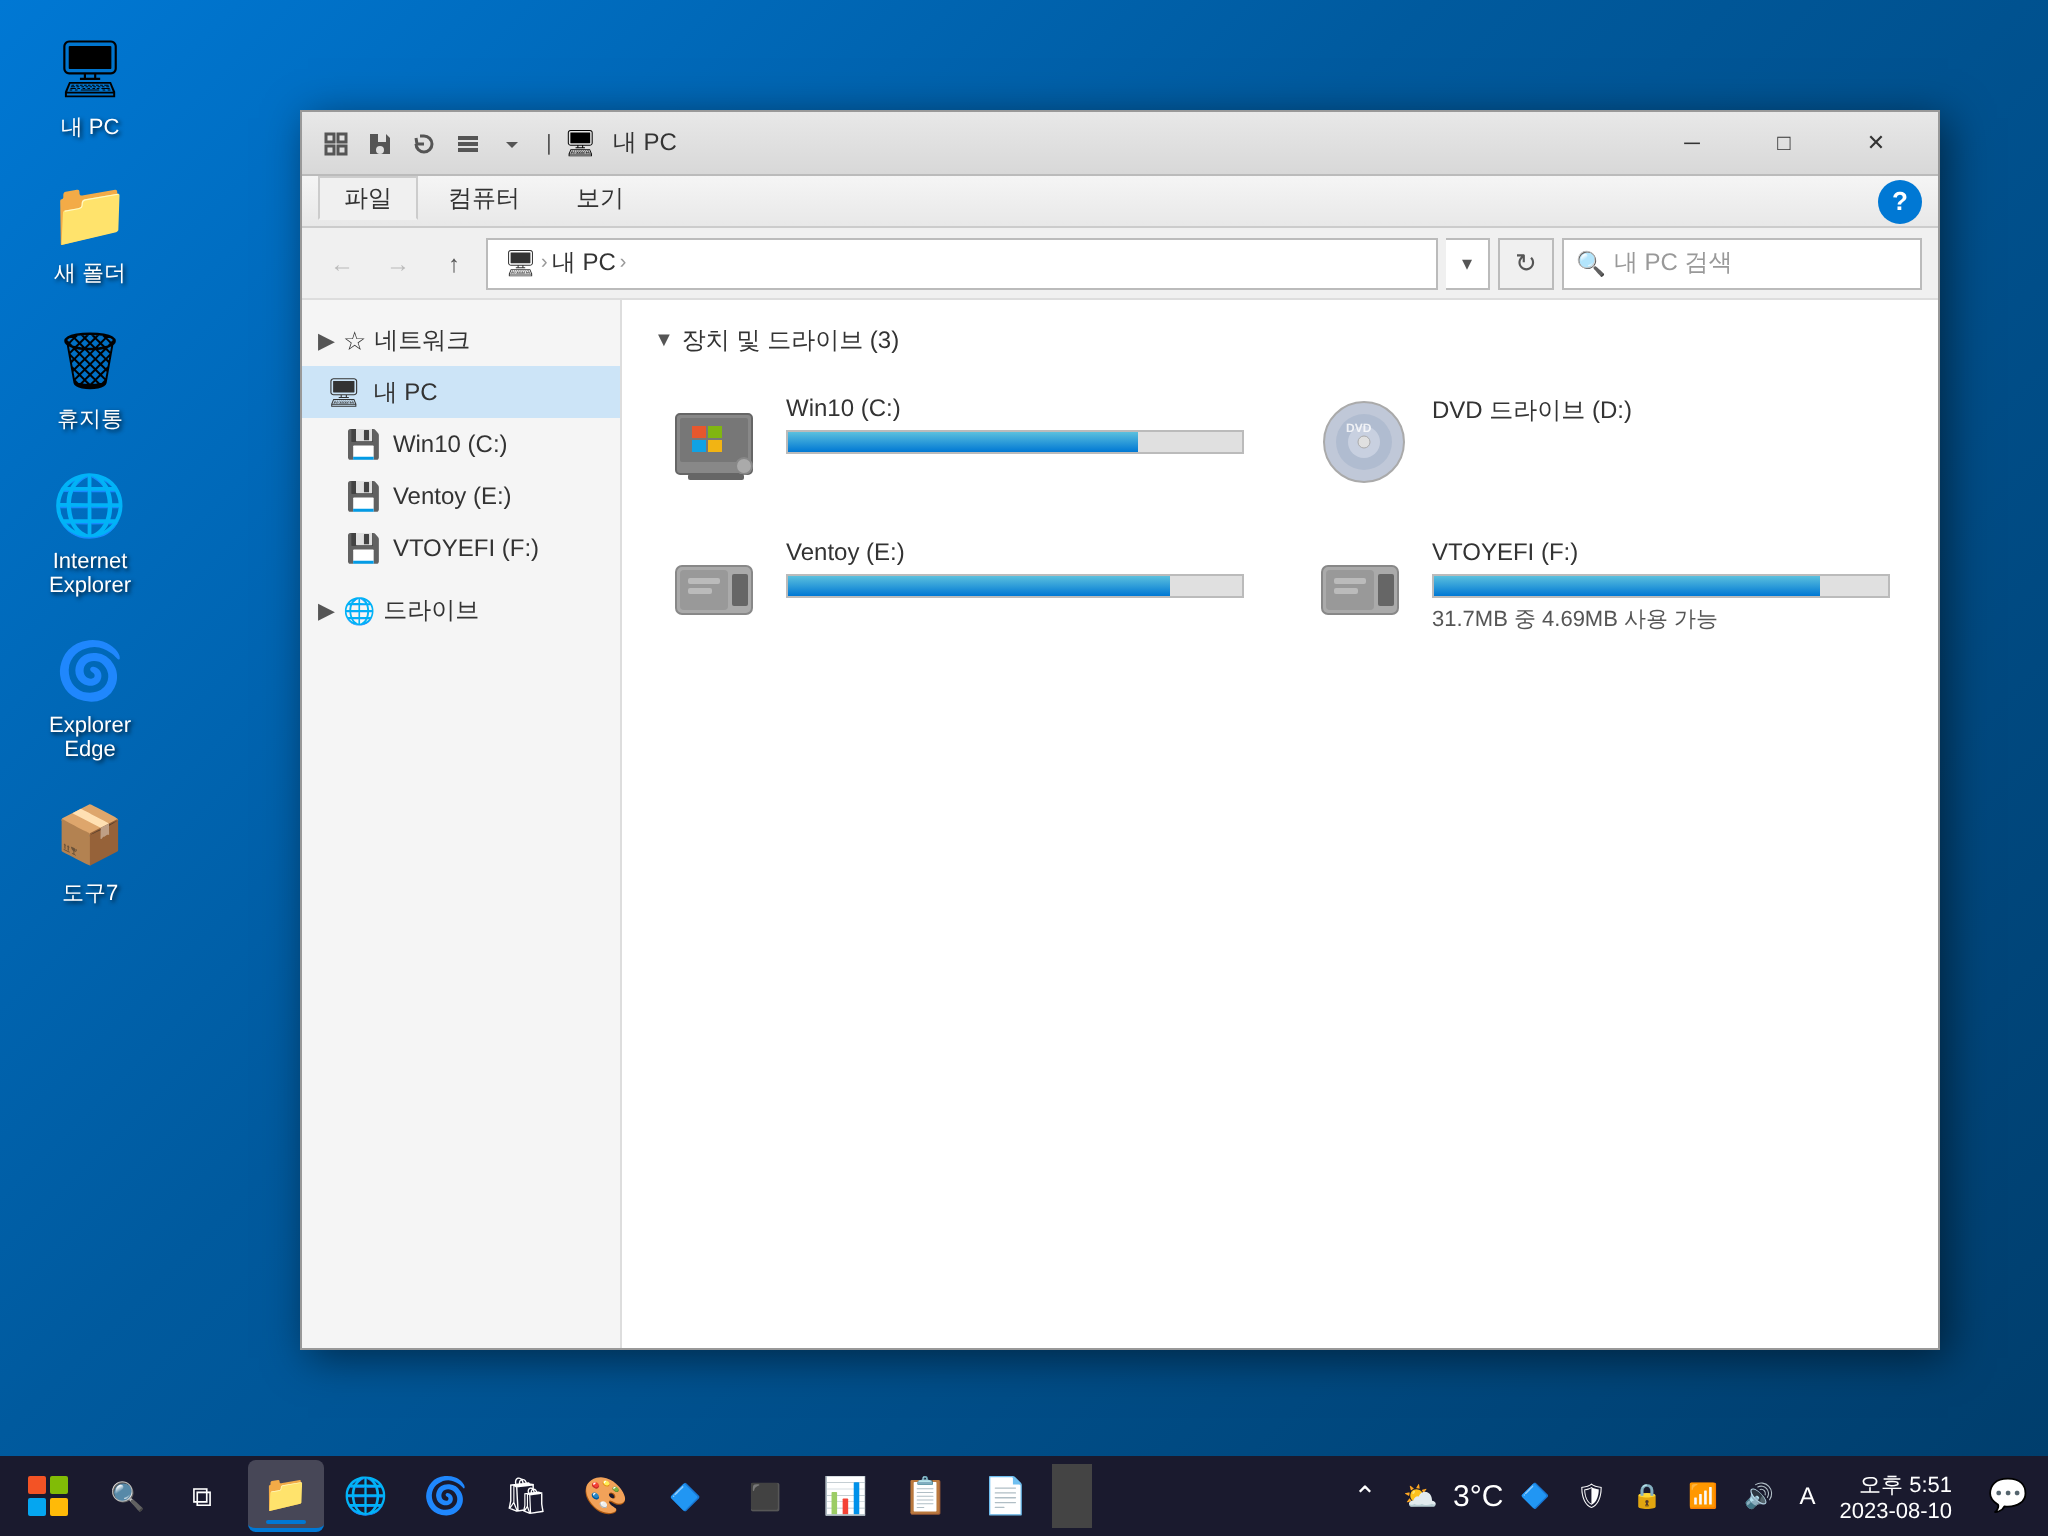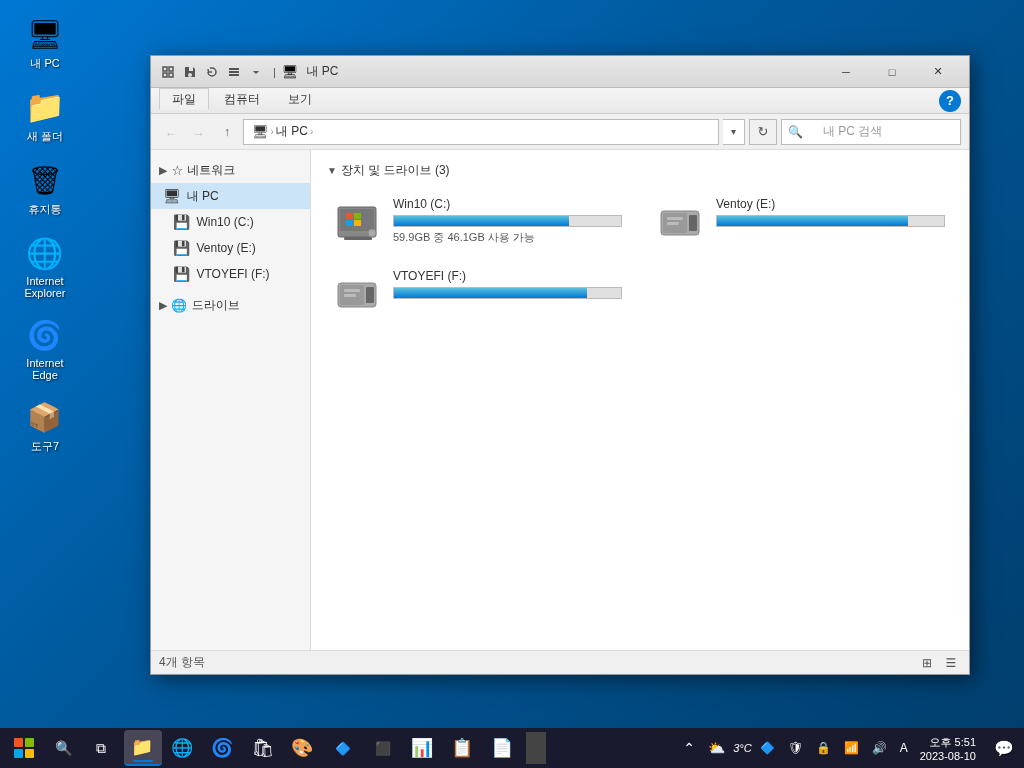--- a/index.html
+++ b/index.html
@@ -515,21 +515,21 @@
     <div class="desktop-icon">
       <div class="icon-img">🗑</div>
       <div class="icon-label">휴지통</div>
     </div>
     <div class="desktop-icon">
       <div class="icon-img" style="font-size:30px;">🌐</div>
       <div class="icon-label">Internet Explorer</div>
     </div>
     <div class="desktop-icon">
       <div class="icon-img" style="color:#0078d4;font-size:28px;">🌀</div>
-      <div class="icon-label">Internet Edge</div>
+      <div class="icon-label">Explorer Edge</div>
     </div>
     <div class="desktop-icon">
       <div class="icon-img">📦</div>
       <div class="icon-label">도구7</div>
     </div>
   </div>
 
   <div class="file-explorer">
 
     <div class="title-bar">
@@ -590,21 +590,21 @@
           <span style="font-size:13px;">🖥</span>
           <span class="path-chevron">›</span>
           <span>내 PC</span>
           <span class="path-chevron">›</span>
         </span>
       </div>
       <div class="addr-dropdown">▾</div>
       <div class="refresh-btn">↻</div>
       <div class="search-box">
         <span class="search-box-icon">🔍</span>
-        <span style="margin-left:20px;font-size:12px;color:#999;">내 PC 검색</span>
+        <span style="margin-left:4px;font-size:12px;color:#999;">내 PC 검색</span>
       </div>
     </div>
 
     <div class="main-content">
 
       <div class="sidebar">
         <div class="sidebar-section-header">
           <span style="font-size:11px;color:#555;">▶</span>
           <span style="font-size:13px;">☆</span>
           <span>네트워크</span>
@@ -654,24 +654,37 @@
                 <rect x="18" y="14" width="7" height="6" fill="#81bc06" opacity="0.9"></rect>
                 <rect x="10" y="21" width="7" height="6" fill="#05a6f0" opacity="0.9"></rect>
                 <rect x="18" y="21" width="7" height="6" fill="#ffba08" opacity="0.9"></rect>
               </svg>
             </div>
             <div class="drive-info">
               <div class="drive-name">Win10 (C:)</div>
               <div class="drive-bar-container">
                 <div class="drive-bar" style="width:77%;"></div>
               </div>
-              <div class="drive-space">59.9GB 중 46.1GB 사용 가능</div>
             </div>
           </div>
 
+          <div class="drive-item">
+            <div class="drive-icon">
+              <svg width="46" height="46" viewBox="0 0 46 46">
+                <ellipse cx="23" cy="23" rx="20" ry="20" fill="#c0c8d8" stroke="#aaa" stroke-width="1"></ellipse>
+                <ellipse cx="23" cy="23" rx="14" ry="14" fill="#b0bcd0"></ellipse>
+                <ellipse cx="23" cy="23" rx="8" ry="8" fill="#c8d0e0"></ellipse>
+                <ellipse cx="23" cy="23" rx="3" ry="3" fill="#e0e0e0" stroke="#aaa" stroke-width="0.5"></ellipse>
+                <text x="14" y="18" font-size="6" font-weight="bold" fill="white" opacity="0.8">DVD</text>
+              </svg>
+            </div>
+            <div class="drive-info">
+              <div class="drive-name">DVD 드라이브 (D:)</div>
+            </div>
+          </div>
 
           <div class="drive-item">
             <div class="drive-icon">
               <svg width="46" height="44" viewBox="0 0 46 44">
                 <rect x="2" y="12" width="38" height="24" rx="3" fill="#aaa" stroke="#888" stroke-width="1"></rect>
                 <rect x="4" y="14" width="24" height="20" rx="2" fill="#999"></rect>
                 <rect x="30" y="16" width="8" height="16" rx="1" fill="#666"></rect>
                 <rect x="8" y="18" width="16" height="3" rx="1" fill="#bbb"></rect>
                 <rect x="8" y="23" width="12" height="3" rx="1" fill="#bbb"></rect>
               </svg>
@@ -692,36 +705,30 @@
                 <rect x="30" y="16" width="8" height="16" rx="1" fill="#666"></rect>
                 <rect x="8" y="18" width="16" height="3" rx="1" fill="#bbb"></rect>
                 <rect x="8" y="23" width="12" height="3" rx="1" fill="#bbb"></rect>
               </svg>
             </div>
             <div class="drive-info">
               <div class="drive-name">VTOYEFI (F:)</div>
               <div class="drive-bar-container">
                 <div class="drive-bar" style="width:85%;"></div>
               </div>
+              <div class="drive-space">31.7MB 중 4.69MB 사용 가능</div>
             </div>
           </div>
 
         </div>
 
       </div>
 
     </div>
 
-    <div class="status-bar">
-      <span>4개 항목</span>
-      <div class="status-right">
-        <div class="view-btn">⊞</div>
-        <div class="view-btn">☰</div>
-      </div>
-    </div>
 
   </div>
 
   <div class="taskbar">
 
     <div class="taskbar-start">
       <div class="win-logo">
         <div></div>
           <div></div>
           <div></div>
@@ -769,21 +776,21 @@
       <div class="taskbar-app">
         <span>📄</span>
       </div>
     </div>
 
     <div style="width:20px;height:32px;background:#444;margin-left:4px;display:flex;align-items:center;justify-content:center;"></div>
 
     <div class="taskbar-right">
       <div class="systray-icon">⌃</div>
       <div class="systray-icon">⛅</div>
-      <span style="font-size:11px;font-style:italic;">3°C</span>
+      <span style="font-size:15px;">3°C</span>
       <div class="systray-icon" style="font-size:12px;">🔷</div>
       <div class="systray-icon" style="font-size:12px;">🛡</div>
       <div class="systray-icon" style="font-size:12px;">🔒</div>
       <div class="systray-icon" style="font-size:12px;">📶</div>
       <div class="systray-icon" style="font-size:12px;">🔊</div>
       <div class="lang-indicator">A</div>
       <div class="taskbar-clock">
         <span>오후 5:51</span>
         <span>2023-08-10</span>
       </div>

